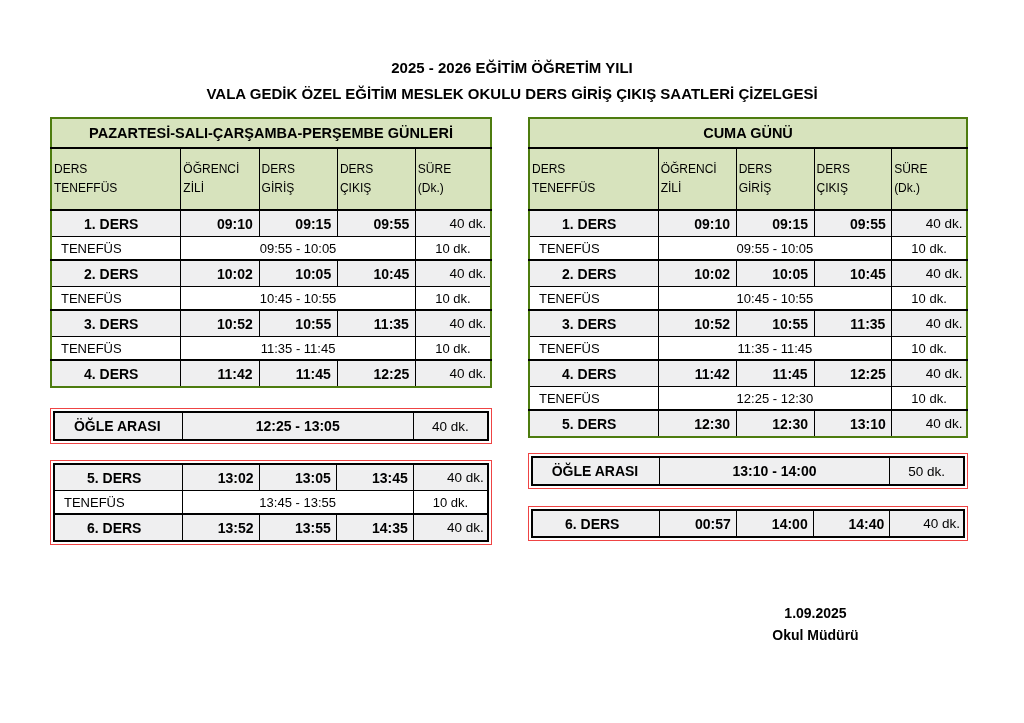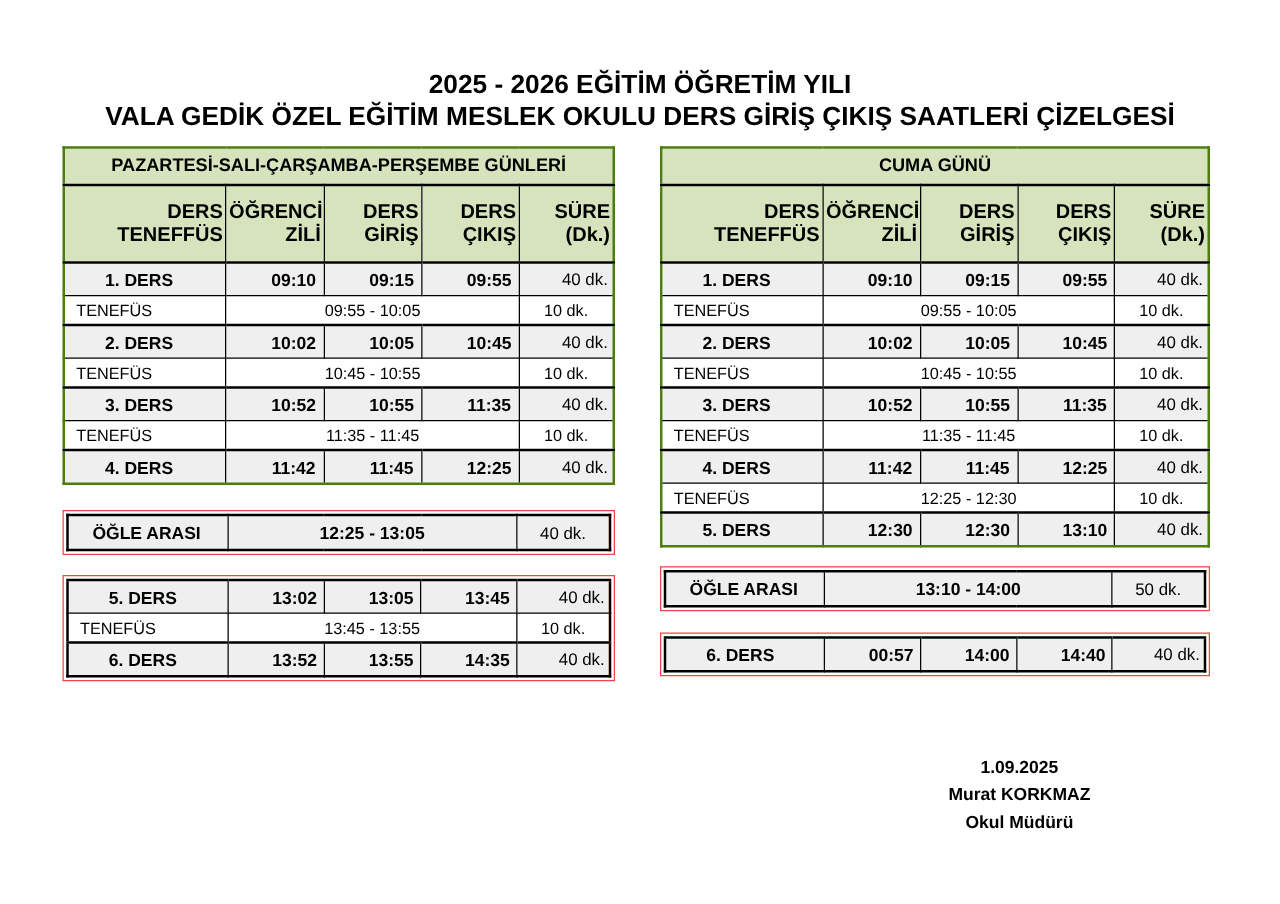--- a/index.html
+++ b/index.html
@@ -11,36 +11,36 @@
   .page{
     position:relative;
     width:1024px;height:723px;
     background:#ffffff;
     font-family:"Liberation Sans","DejaVu Sans",sans-serif;
     color:var(--ink);
     overflow:hidden;
   }
   .doc-title{
     position:absolute;top:55px;left:0;width:1024px;
-    text-align:center;font-weight:bold;font-size:21px;line-height:26px;
+    text-align:center;font-weight:bold;font-size:15px;line-height:26px;
   }
   .col{position:absolute;top:117px;}
   #schedule-left{left:50px;width:442px;}
   #schedule-right{left:528px;width:440px;}
 
   table{border-collapse:collapse;width:100%;table-layout:fixed;font-size:14px;color:var(--ink);}
   .main-table{border:2px solid #4d7c0f;}
   td{border:1px solid #000;vertical-align:middle;height:22px;padding:0 2px;overflow:hidden;white-space:nowrap;}
   tr.table-title td{
     background:var(--green);font-weight:bold;text-align:center;
     height:28px;font-size:14.5px;border-bottom:2px solid #000;
   }
   tr.header-row td{
-    background:var(--green);font-weight:bold;text-align:right;
-    height:60px;font-size:16px;line-height:19px;
+    background:var(--green);font-weight:normal;text-align:left;
+    height:60px;font-size:12px;line-height:19px;
   }
   tr.lesson td{background:var(--gray);font-weight:bold;height:25px;border-top:2px solid #000;padding-left:32px;}
   tr.break td{background:#ffffff;font-weight:normal;font-size:13px;height:22px;}
   td.label{text-align:left;padding-left:9px;}
   td.time{text-align:center;}
   td.dur{text-align:center;font-weight:normal;font-size:13.5px;}
   tr.lesson td.dur{font-weight:normal;font-size:13.5px;}
 
   .dbl{border:1px solid #ef4444;padding:2px;background:#fff;}
   .dbl table{border:2px solid #000;}
@@ -325,17 +325,16 @@
               <td class="time">14:40</td>
               <td class="dur">40 dk.</td>
             </tr>
           </tbody>
         </table>
       </div>
     </div>
 
   <div class="footer">
     <div>1.09.2025</div>
-    <div>Murat KORKMAZ</div>
     <div>Okul Müdürü</div>
   </div>
 
 </div>
 
 </body></html>

